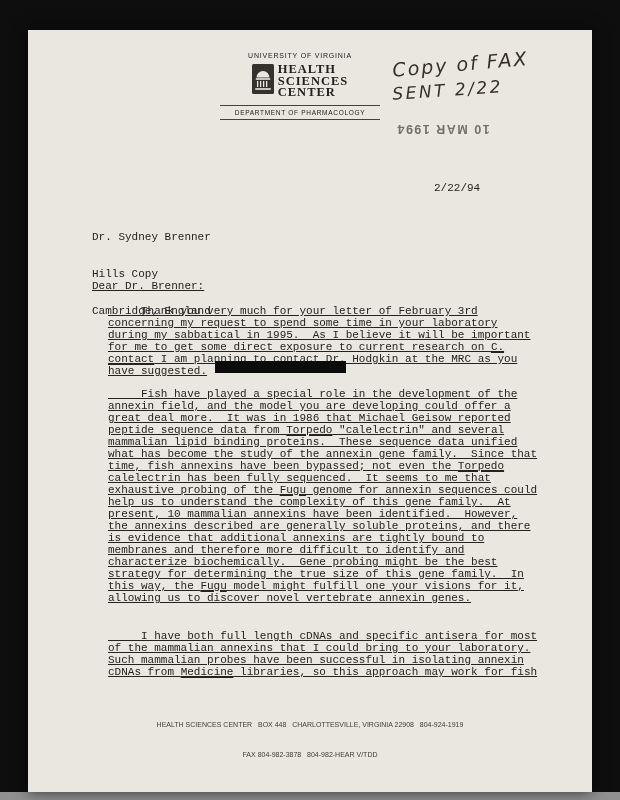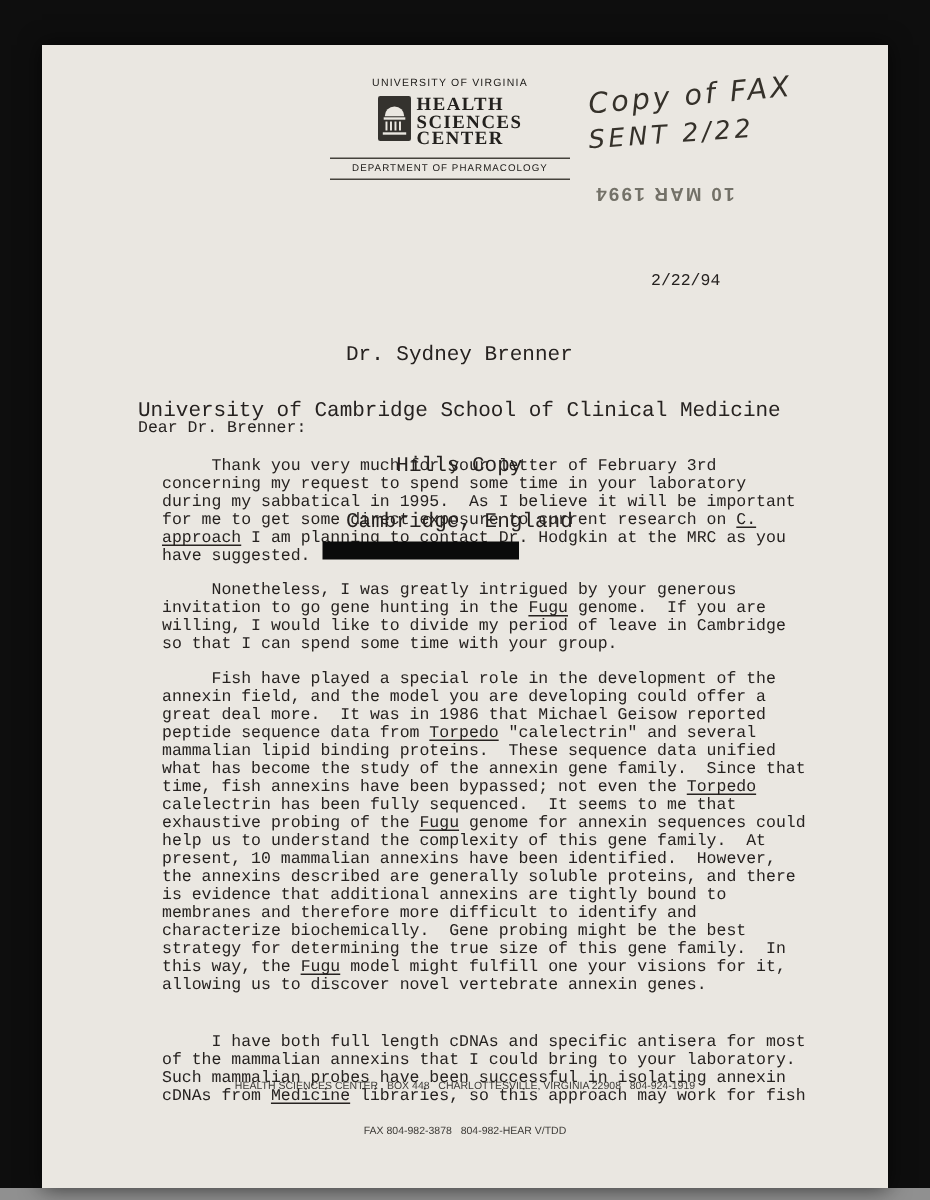--- a/index.html
+++ b/index.html
@@ -62,27 +62,26 @@
     font-family:"Liberation Sans",sans-serif;font-weight:bold;
     font-size:12.5px;letter-spacing:1.5px;white-space:nowrap;
     opacity:.9;
   }
   
   .mono{font-family:"Liberation Mono","DejaVu Sans Mono",monospace;color:var(--ink);}
   .date-line{
     position:absolute;left:406px;top:152px;font-size:11px;text-align:center;
   }
   .address{
-    position:absolute;left:64px;top:176px;font-size:14px;line-height:12.4px;
+    position:absolute;left:64px;top:176px;font-size:11px;line-height:12.4px;
     white-space:pre;
-    text-align:center;
   }
   .letter-body{
     position:absolute;left:64px;top:250px;width:446px;
-    font-size:11px;line-height:12px;
+    font-size:11px;line-height:12px;text-decoration:underline;
   }
   .salutation{margin-bottom:13px;white-space:pre;}
   .paragraph{white-space:pre-wrap;margin:0 0 11px 16px;}
   .paragraph u{text-underline-offset:1.5px;}
   .paragraph.gap-large{margin-bottom:26px;}
   .redaction-bar{
     position:absolute;left:187px;top:331px;width:131px;height:12px;
     background:#0b0b0b;
   }
   
@@ -127,37 +126,32 @@
     <div>Copy of FAX</div>
     <span class="hand-line2">SENT 2/22</span>
   </div>
 
   <div class="stamp">10 MAR 1994</div>
 
   <div class="date-line mono">2/22/94</div>
 
   <div class="address mono">
     <div>Dr. Sydney Brenner</div>
-    <div>University of Cambridge School of Clinical Medicine</div>
     <div>Hills Copy</div>
     <div>Cambridge, England</div>
   </div>
 
   <div class="letter-body mono">
     <div class="salutation">Dear Dr. Brenner:</div>
     <p class="paragraph">     Thank you very much for your letter of February 3rd
 concerning my request to spend some time in your laboratory
 during my sabbatical in 1995.  As I believe it will be important
 for me to get some direct exposure to current research on <u>C.</u>
-<u>approach</u> I am planning to contact Dr. Hodgkin at the MRC as you
+<u>contact</u> I am planning to contact Dr. Hodgkin at the MRC as you
 have suggested.</p>
-    <p class="paragraph">     Nonetheless, I was greatly intrigued by your generous
-invitation to go gene hunting in the <u>Fugu</u> genome.  If you are
-willing, I would like to divide my period of leave in Cambridge
-so that I can spend some time with your group.</p>
     <p class="paragraph gap-large">     Fish have played a special role in the development of the
 annexin field, and the model you are developing could offer a
 great deal more.  It was in 1986 that Michael Geisow reported
 peptide sequence data from <u>Torpedo</u> "calelectrin" and several
 mammalian lipid binding proteins.  These sequence data unified
 what has become the study of the annexin gene family.  Since that
 time, fish annexins have been bypassed; not even the <u>Torpedo</u>
 calelectrin has been fully sequenced.  It seems to me that
 exhaustive probing of the <u>Fugu</u> genome for annexin sequences could
 help us to understand the complexity of this gene family.  At

